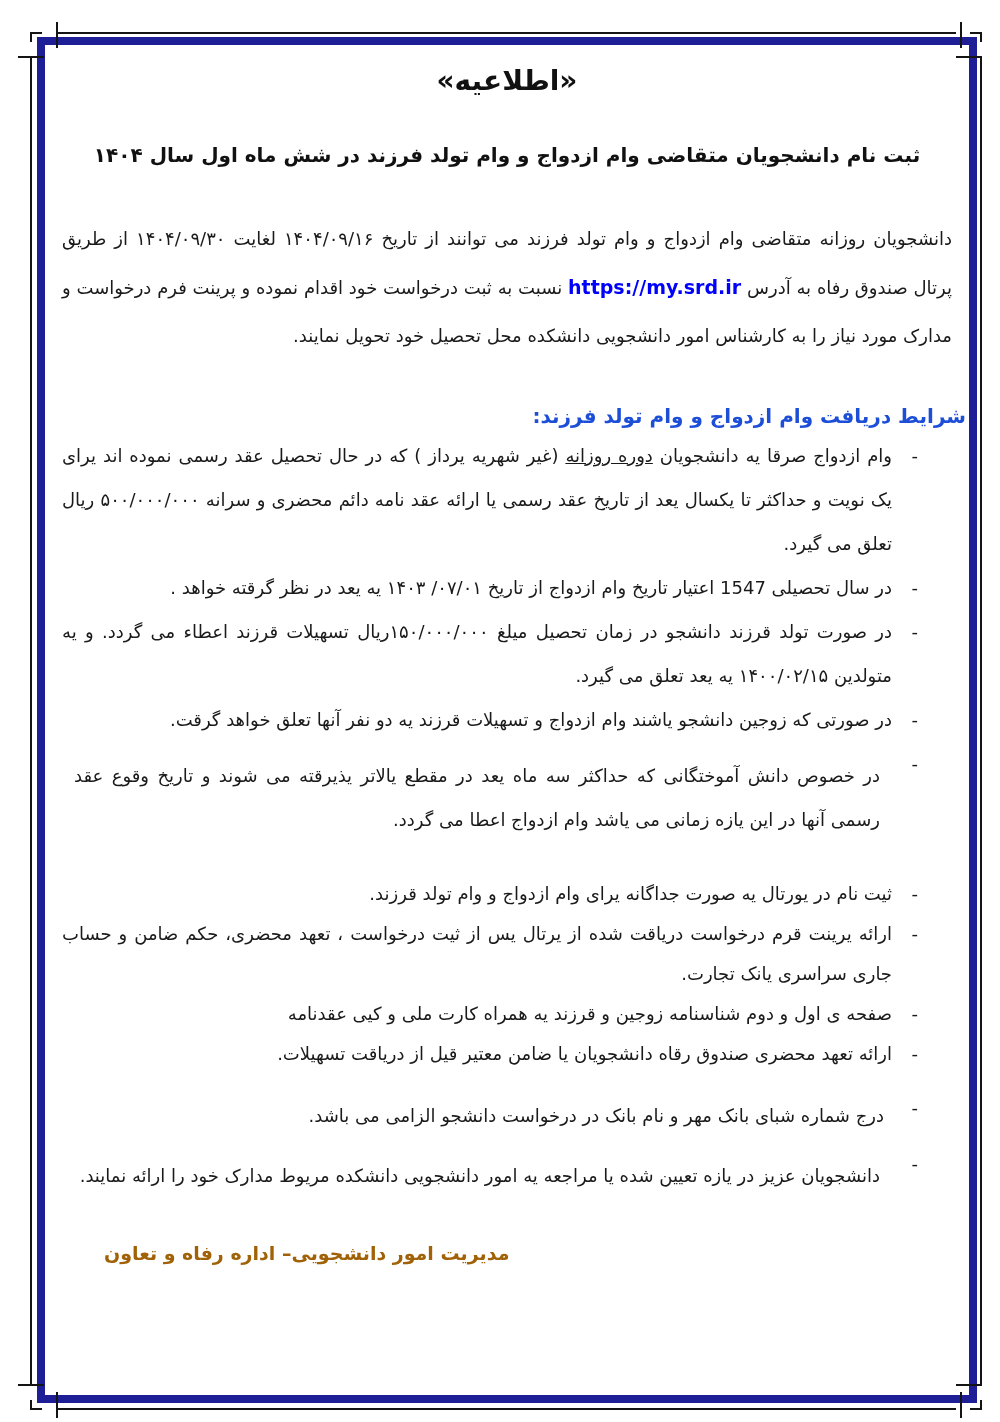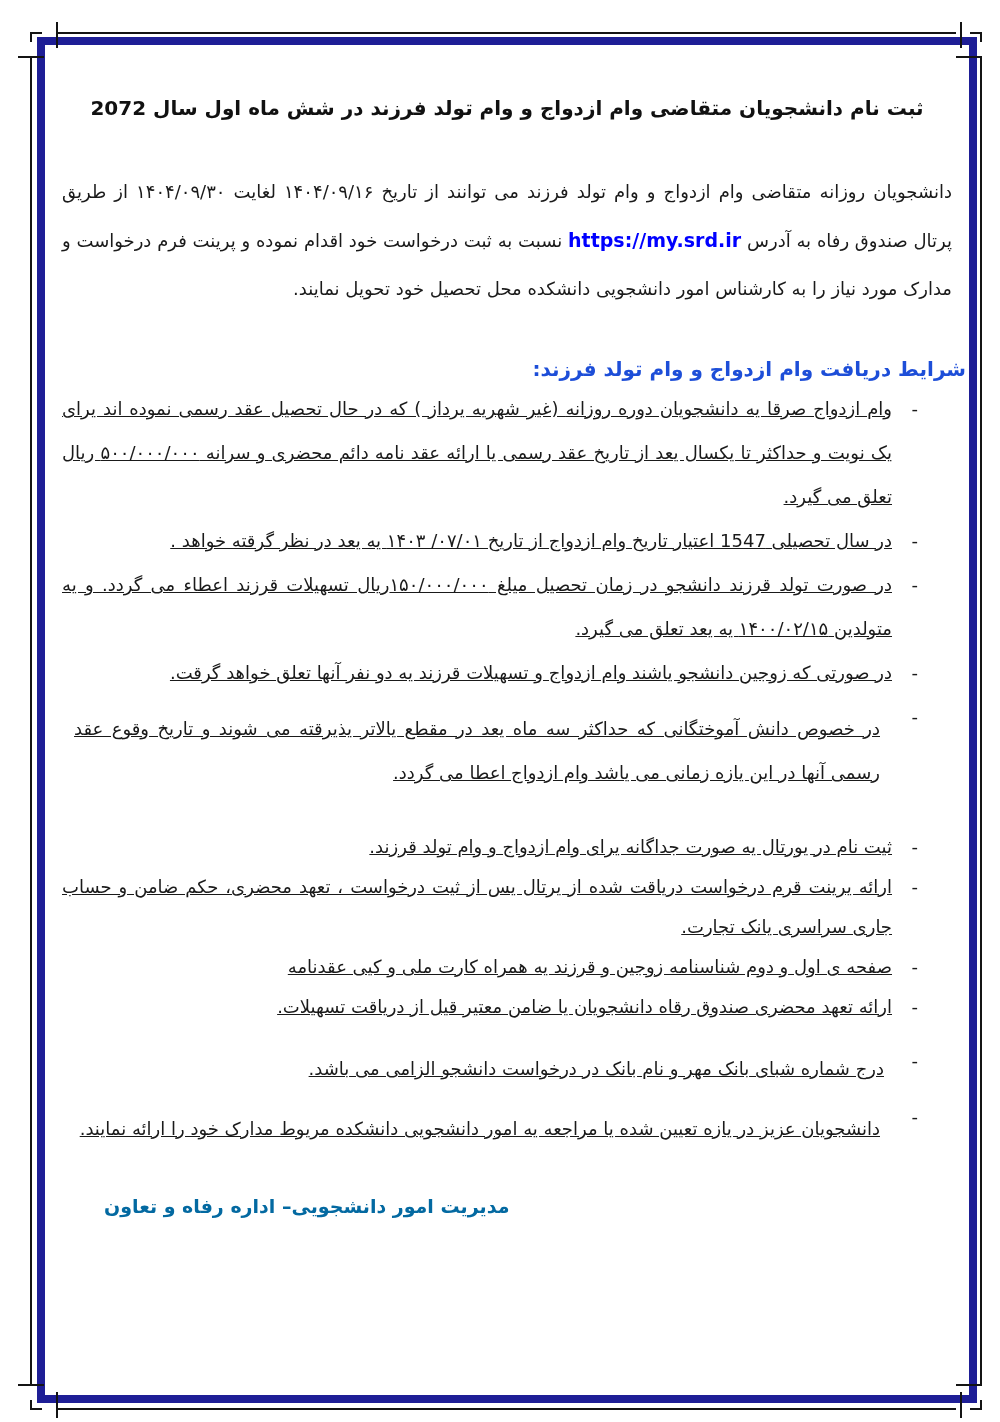--- a/index.html
+++ b/index.html
@@ -38,26 +38,26 @@
   .subtitle{margin:46px 0 0;text-align:center;font-size:20px;font-weight:bold;color:#111;}
   .intro{margin:48px 0 0;text-align:justify;font-size:18px;line-height:48px;}
   .url{color:#0000ff;font-weight:bold;font-size:19px;direction:ltr;unicode-bidi:embed;}
   .red-heading{margin:44px -14px 0 0;color:#1d4ed8;font-size:20px;font-weight:bold;}
   .red-heading.second{margin-top:30px;}
   .list{margin-top:6px;padding-right:34px;}
   .list2{margin-top:20px;}
   .li{display:flex;font-size:18px;line-height:44px;}
   .list2 .li{line-height:40px;}
   .li .dash{flex:0 0 26px;}
-  .li .itxt{flex:1;text-align:justify;text-decoration:underline;}
+  .li .itxt{flex:1;text-align:justify;}
   .li.space-before{margin-top:14px;}
   .u{text-decoration:underline;}
   .num{direction:ltr;unicode-bidi:embed;}
   .signature{margin:34px 0 0;padding-left:42px;text-align:left;
-    font-weight:bold;font-size:19px;color:#0369a1;}
+    font-weight:bold;font-size:19px;color:#a16207;}
 </style>
 </head>
 <body>
 
 <div class="frame-black"></div>
 <div class="frame-navy"></div>
 <div class="gap g-tl-t"></div>
 <div class="gap g-tl-l"></div>
 <div class="gap g-tr-t"></div>
 <div class="gap g-tr-r"></div>
@@ -69,22 +69,23 @@
 <div class="tick t-tl-h"></div>
 <div class="tick t-tr-v"></div>
 <div class="tick t-tr-h"></div>
 <div class="tick t-bl-v"></div>
 <div class="tick t-bl-h"></div>
 <div class="tick t-br-v"></div>
 <div class="tick t-br-h"></div>
 
 <div class="content">
 
+  <div class="title">«اطلاعیه»</div>
 
-  <div class="subtitle">ثبت نام دانشجویان متقاضی وام ازدواج  و وام تولد فرزند در شش ماه اول سال 2072</div>
+  <div class="subtitle">ثبت نام دانشجویان متقاضی وام ازدواج  و وام تولد فرزند در شش ماه اول سال ۱۴۰۴</div>
 
   <p class="intro"><span>دانشجویان روزانه متقاضی وام ازدواج و وام تولد فرزند می توانند از تاریخ ۱۴۰۴/۰۹/۱۶ لغایت ۱۴۰۴/۰۹/۳۰ از طریق پرتال صندوق رفاه به آدرس </span><span class="url">https://my.srd.ir</span><span> نسبت به ثبت درخواست خود اقدام نموده و پرینت فرم درخواست و مدارک مورد نیاز را به کارشناس امور دانشجویی دانشکده محل تحصیل خود تحویل نمایند.</span></p>
 
   <div class="red-heading">شرایط دریافت وام ازدواج  و  وام تولد فرزند:</div>
 
   <div class="list">
 
     <div class="li">
       <span class="dash">-</span>
       <p class="itxt" style="margin:0"><span>وام ازدواج صرقا یه دانشجویان </span><span class="u">دوره روزانه</span><span> (غیر شهریه یرداز ) که در حال تحصیل عقد رسمی نموده اند یرای یک نویت و حداکثر تا یکسال یعد از تاریخ عقد رسمی یا ارائه عقد نامه دائم محضری و سرانه ۵۰۰/۰۰۰/۰۰۰ ریال تعلق می گیرد.</span></p>

